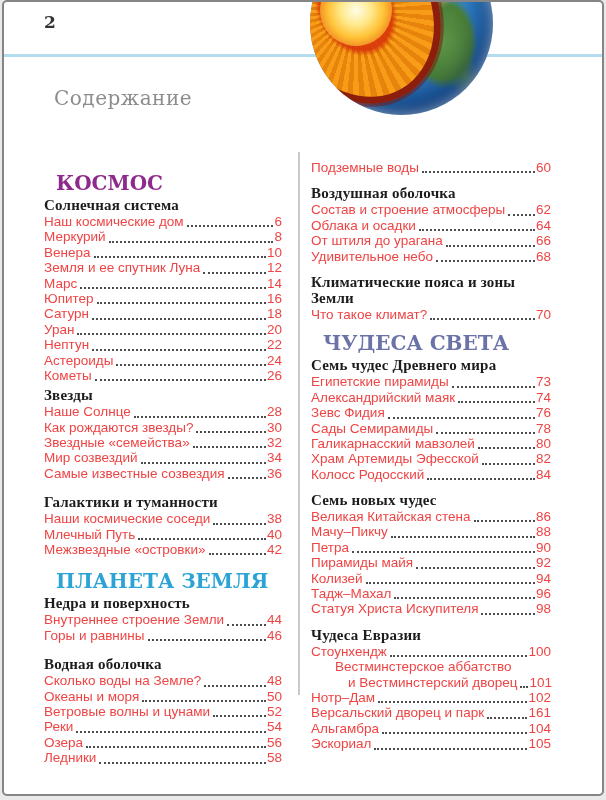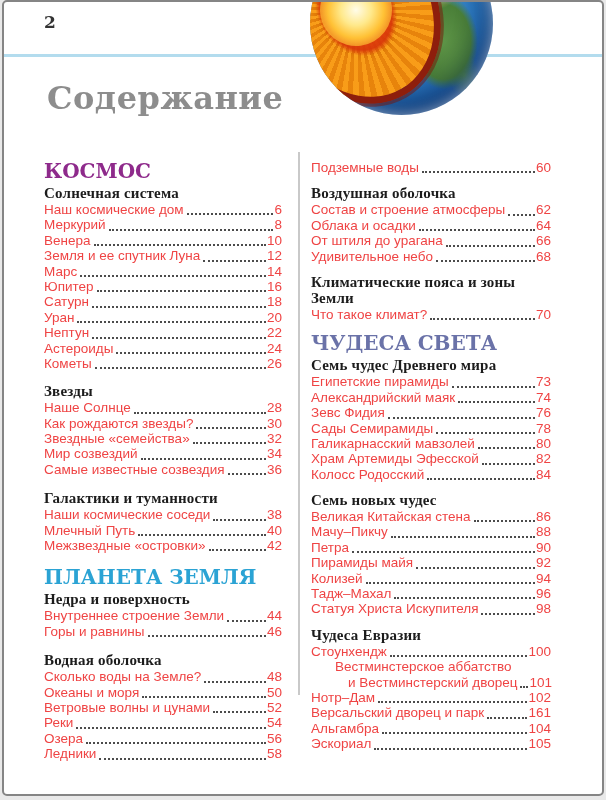--- a/index.html
+++ b/index.html
@@ -42,40 +42,40 @@
       repeating-conic-gradient(#f9a01b 0deg 4deg, #df7a07 4deg 8deg);
     box-shadow: 0 0 0 3px rgba(120,20,8,0.5);
   }
   .core{
     position:absolute; left:50%; top:50%; width:72px; height:72px;
     transform:translate(-50%,-50%); border-radius:50%;
     background:radial-gradient(circle, #fffce9 0%, #ffe98c 30%, #ffc135 55%, rgba(255,150,35,0.0) 100%);
   }
   
   .title{
-    position:absolute; left:38px; top:72px; margin:5px;
+    position:absolute; left:38px; top:72px; margin:12px;
     font-family:"DejaVu Serif","Liberation Serif",serif;
-    font-weight:bold; font-size:32px; color:#8d8d8d; letter-spacing:0.5px; z-index:3;
+    font-weight:normal; font-size:20px; color:#8d8d8d; letter-spacing:0.5px; z-index:3;
   }
   
   .col{position:absolute; top:158px;}
   .col-left{left:40px; width:238px;}
   .col-right{left:307px; width:240px;}
   .divider{position:absolute; left:294px; top:150px; width:2px; height:543px; background:#c9c9c9;}
 
   .sec{
-    margin:0; font-family:"DejaVu Serif","Liberation Serif",serif;
+    margin:12px; font-family:"DejaVu Serif","Liberation Serif",serif;
     font-weight:bold; font-size:20px; line-height:22px; margin-bottom:3px;
   }
   .sub{
     margin:0; font-family:"Liberation Serif",serif;
     font-weight:bold; font-size:15px; line-height:16px; color:#1c1c1c;
     margin-bottom:1px; letter-spacing:0.2px;
   }
-  .g-xs{margin-top:0;} .g-sm{margin-top:12px;} .g-md{margin-top:10px;} .g-lg{margin-top:13px;}
+  .g-xs{margin-top:0;} .g-sm{margin-top:4px;} .g-md{margin-top:10px;} .g-lg{margin-top:13px;}
 
   .toc-entry{
     display:flex; align-items:flex-end;
     font-size:13.5px; line-height:15.4px; height:15.4px; color:#ef4444;
   }
   .toc-entry.two{display:block; height:30.8px;margin-left:24px;}
   .toc-entry .l1{line-height:15.4px; height:15.4px;}
   .toc-entry .row2{display:flex; align-items:flex-end; line-height:15.4px; height:15.4px;}
   .lbl{white-space:nowrap;}
   .lbl.ind{padding-left:13px;}

